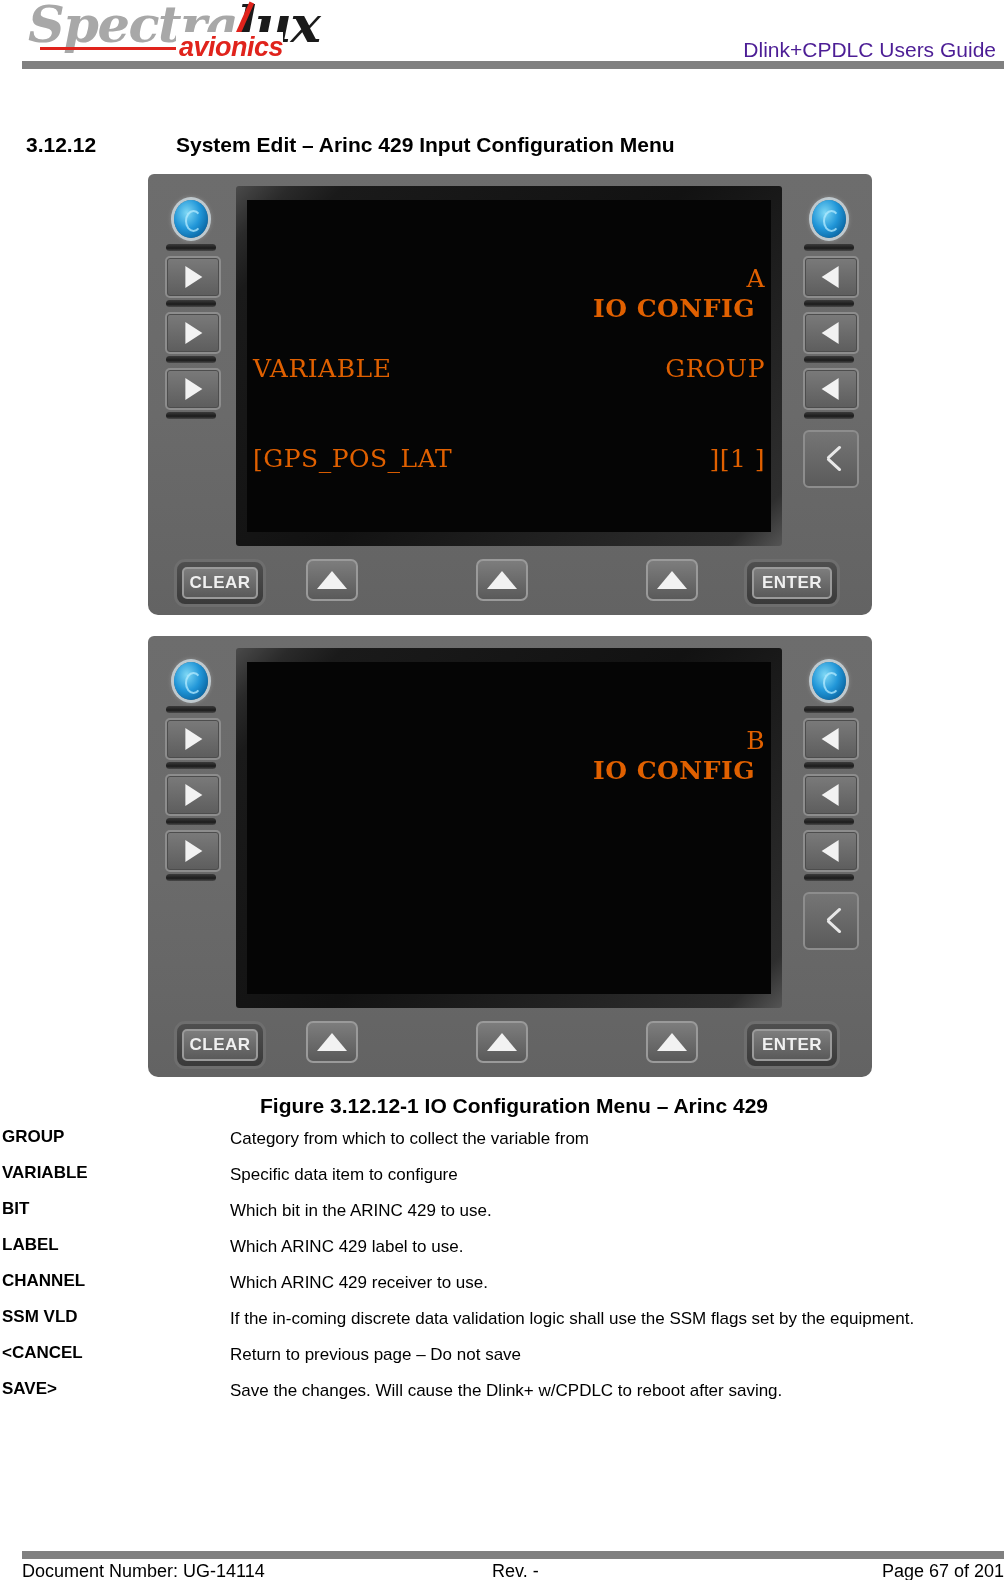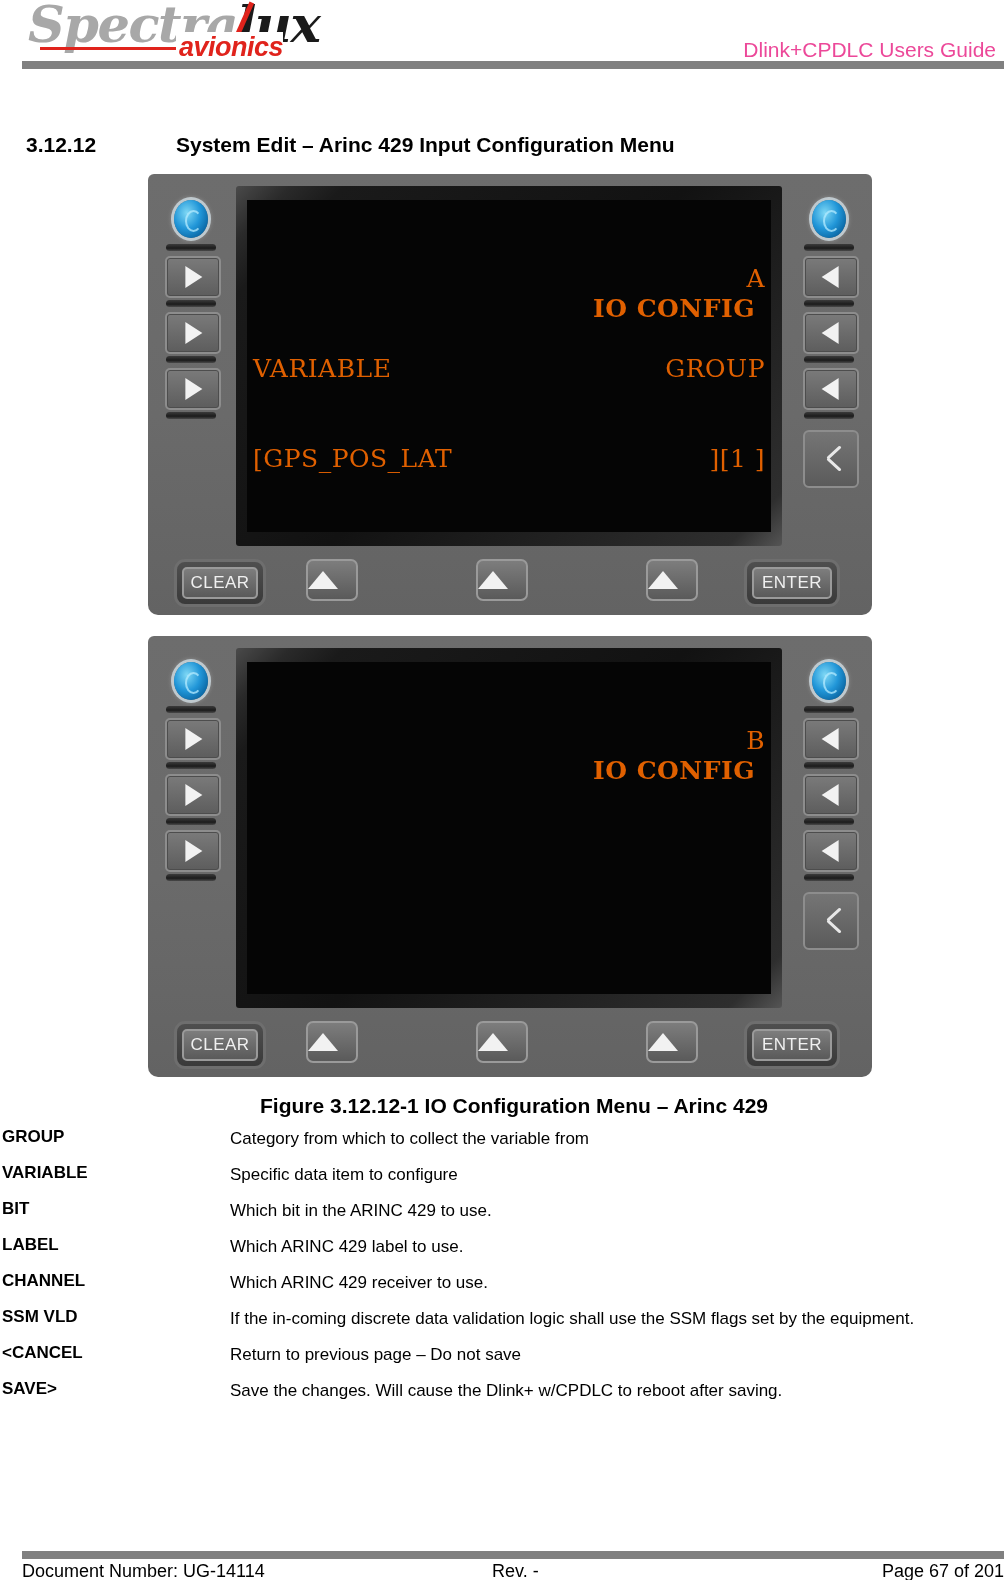--- a/index.html
+++ b/index.html
@@ -71,21 +71,21 @@
     letter-spacing: -0.5px;
     background: #fff;
     padding-left: 3px;
   }
   .header-title {
     position: absolute;
     right: 8px;
     top: 38px;
     font-size: 21px;
     font-weight: normal;
-    color: #ec4899;
+    color: #4c1d95;
     white-space: nowrap;
   }
   .header-rule {
     position: absolute;
     left: 22px;
     top: 61px;
     width: 982px;
     height: 8px;
     background: #808080;
   }
@@ -271,24 +271,24 @@
   }
   .hardbtn {
     position: absolute;
     top: 6px;
     border-radius: 7px;
     background: linear-gradient(180deg,#7d7d7d,#5a5a5a);
     border: 2px solid #9a9a9a;
     box-sizing: border-box;
     display: flex;
     align-items: center;
-    justify-content: flex-start;
+    justify-content: center;
     color: #f0f0f0;
     font-family: "Liberation Sans", sans-serif;
-    font-weight: normal;
+    font-weight: bold;
     font-size: 17px;
     letter-spacing: .5px;
   }
   .hardbtn.dark {
     background: linear-gradient(180deg,#4f4f4f,#3a3a3a);
     border: 3px solid #6e6e6e;
     border-radius: 11px;
     padding: 5px;
   }
   .hardbtn.dark .inner {

